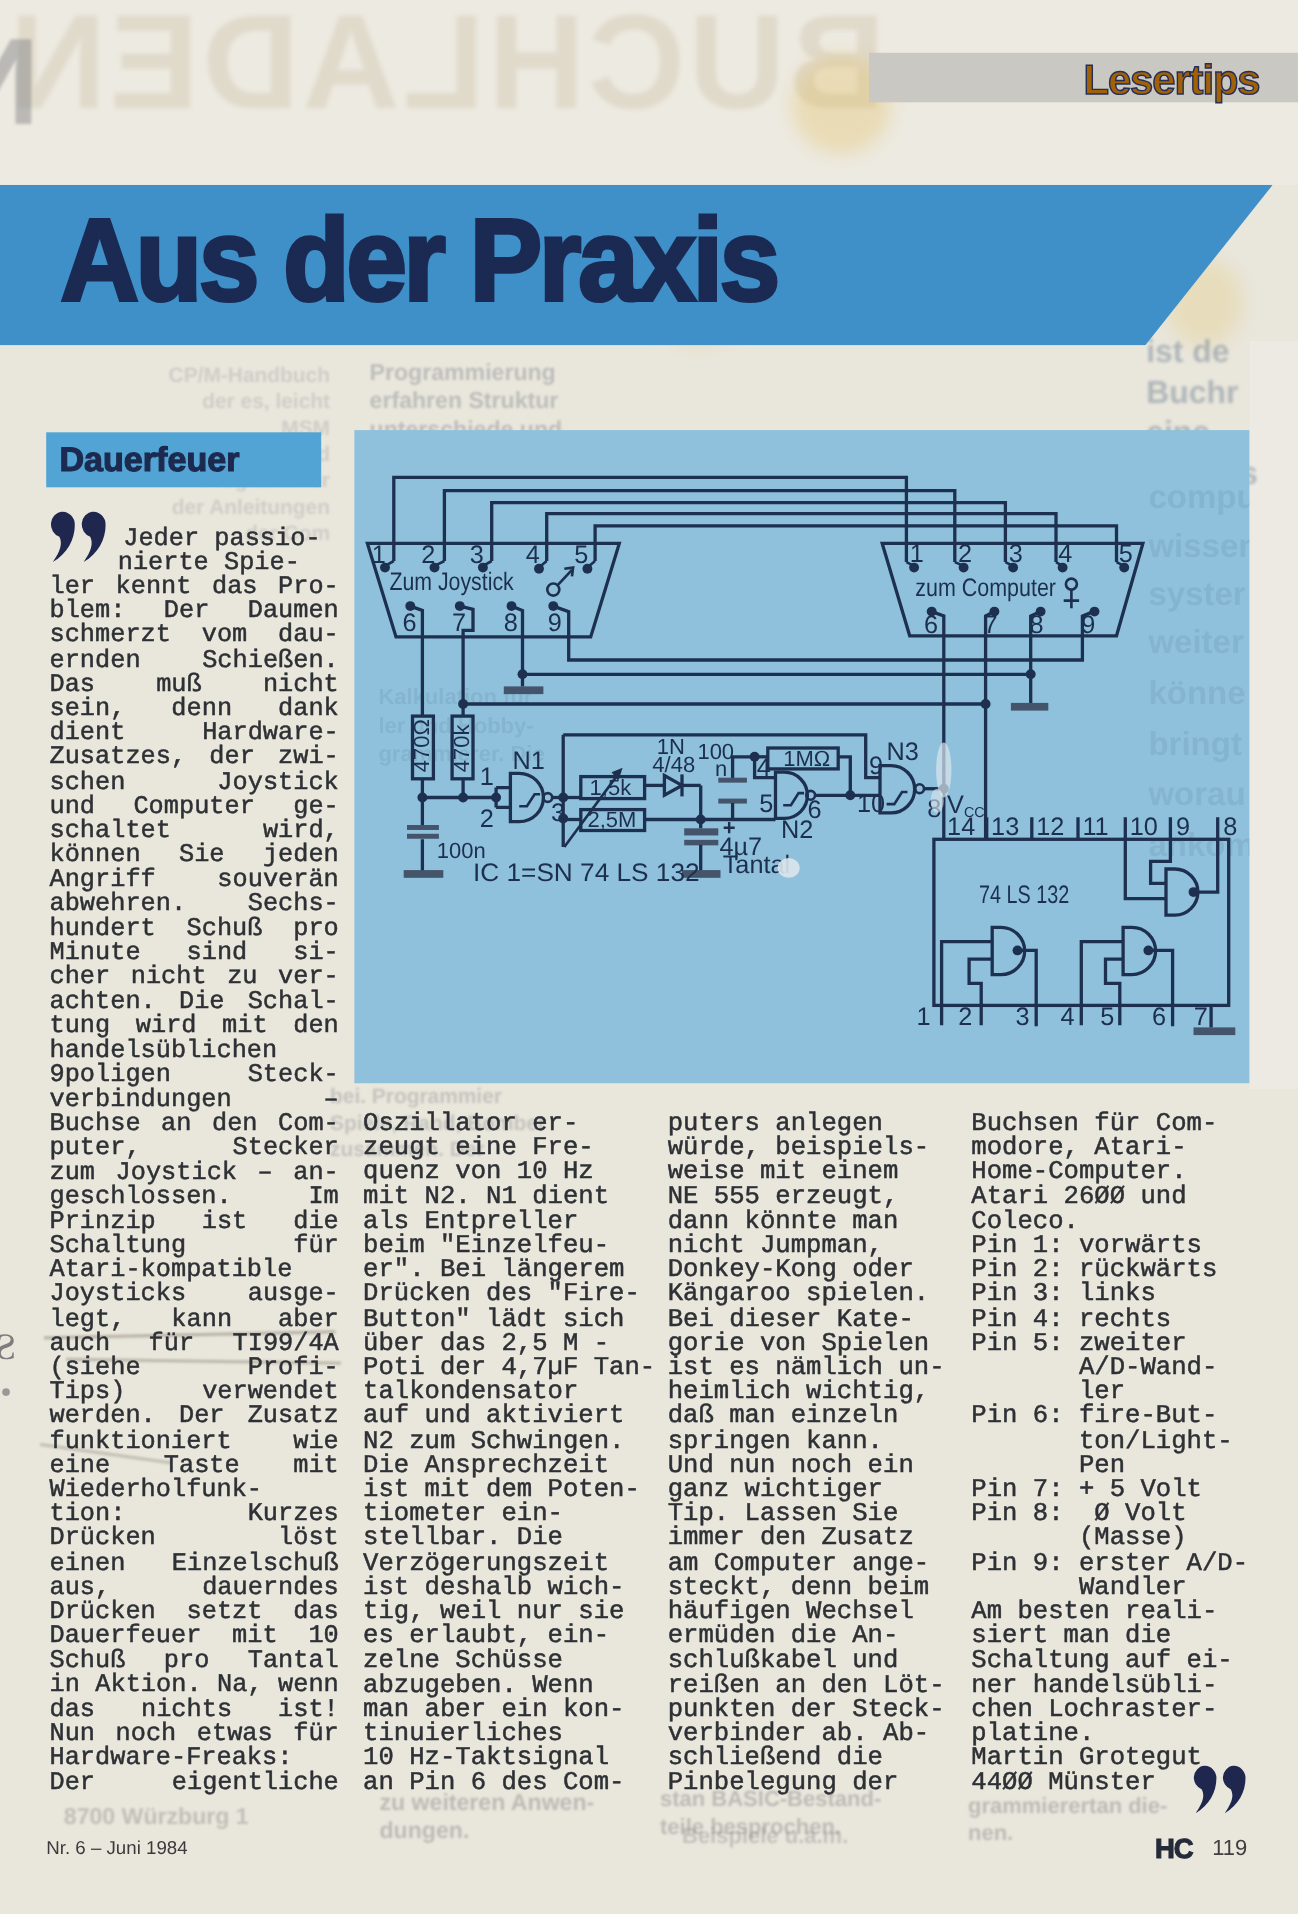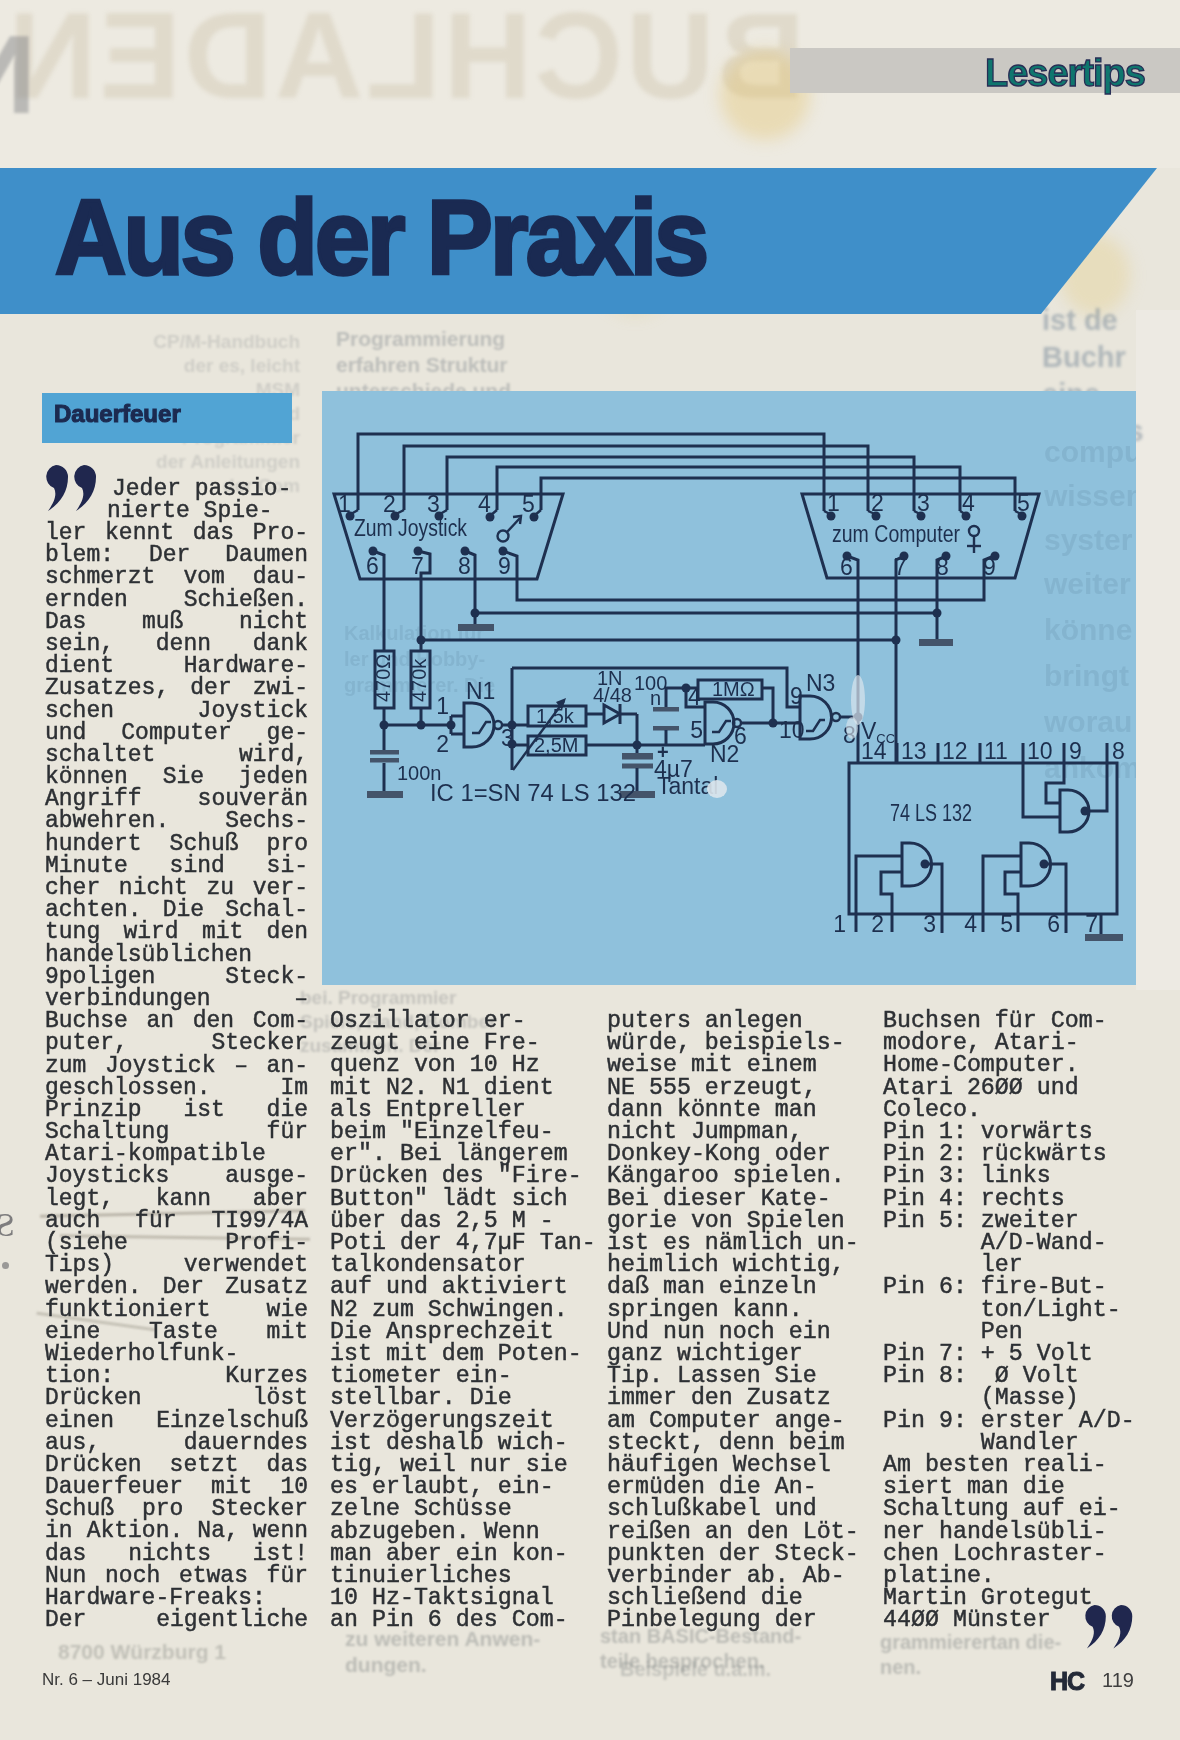--- a/index.html
+++ b/index.html
@@ -43,29 +43,29 @@
 
 <div class="abs" style="left:40px;top:1212px;width:265px;height:3px;background:rgba(130,122,108,0.45);transform:rotate(-1.2deg);filter:blur(1px);"></div>
 <div class="abs" style="left:60px;top:1236px;width:250px;height:3px;background:rgba(130,122,108,0.40);transform:rotate(0.8deg);filter:blur(1px);"></div>
 <div class="abs" style="left:36px;top:1320px;width:120px;height:3px;background:rgba(130,122,108,0.35);transform:rotate(8deg);filter:blur(1px);"></div>
 
 <div class="abs" style="left:-4px;top:1206px;font-size:34px;color:rgba(80,80,85,0.7);font-family:'Liberation Serif',serif;">Ƨ</div>
 <div class="abs" style="left:2px;top:1262px;width:7px;height:7px;border-radius:50%;background:rgba(90,90,95,0.55);"></div>
 
 <div class="abs" style="left:790px;top:48px;width:390px;height:45px;background:#cac8c3;"></div>
 
-<div class="abs" style="left:985px;top:52px;width:160px;font-size:38px;font-weight:bold;color:#0f766e;letter-spacing:-1px;-webkit-text-stroke:1.3px #272e55;">Lesertips</div>
+<div class="abs" style="left:985px;top:52px;width:160px;font-size:38px;font-weight:bold;color:#a16207;letter-spacing:-1px;text-align:right;-webkit-text-stroke:1.3px #272e55;">Lesertips</div>
 
 <div class="abs" style="left:0;top:168px;width:1180px;height:146px;background:#3f8fc9;clip-path:polygon(0 0,1157px 0,1041px 146px,0 146px);"></div>
 
 <div class="abs" style="left:55px;top:177px;font-size:106px;font-weight:bold;color:#1a2a52;letter-spacing:-3px;transform:scaleX(0.93);transform-origin:left top;-webkit-text-stroke:3.5px #1a2a52;">Aus der Praxis</div>
 
 <div class="abs" style="left:42px;top:393px;width:250px;height:50px;background:#51a4d4;"></div>
 
-<div class="abs" style="left:54px;top:400px;font-size:24px;font-weight:bold;color:#1c2a50;-webkit-text-stroke:1.1px #1c2a50;">Dauerfeuer</div>
+<div class="abs" style="left:54px;top:400px;font-size:31px;font-weight:bold;color:#1c2a50;-webkit-text-stroke:1.1px #1c2a50;">Dauerfeuer</div>
 
 <svg class="abs" style="left:44px;top:465px;" width="60" height="54" viewBox="0 0 60 54">
   <path fill="#20274e" d="M12,0 a12,12 0 0 1 12,12 c0,14 -7,26 -20,34 c7,-10 9,-17 6,-23 a12,12 0 0 1 2,-23 z"></path>
   <path fill="#20274e" d="M40,0 a12,12 0 0 1 12,12 c0,14 -7,26 -20,34 c7,-10 9,-17 6,-23 a12,12 0 0 1 2,-23 z"></path>
 </svg>
 
 <svg class="abs" style="left:1083px;top:1605px;" width="57" height="51" viewBox="0 0 60 54">
   <path fill="#20274e" d="M12,0 a12,12 0 0 1 12,12 c0,14 -7,26 -20,34 c7,-10 9,-17 6,-23 a12,12 0 0 1 2,-23 z"></path>
   <path fill="#20274e" d="M40,0 a12,12 0 0 1 12,12 c0,14 -7,26 -20,34 c7,-10 9,-17 6,-23 a12,12 0 0 1 2,-23 z"></path>
 </svg>
@@ -111,21 +111,21 @@
 <div>werden. Der Zusatz</div>
 <div>funktioniert wie</div>
 <div>eine Taste mit</div>
 <div>Wiederholfunk-</div>
 <div>tion: Kurzes</div>
 <div>Drücken löst</div>
 <div>einen Einzelschuß</div>
 <div>aus, dauerndes</div>
 <div>Drücken setzt das</div>
 <div>Dauerfeuer mit 10</div>
-<div>Schuß pro Stecker</div>
+<div>Schuß pro Tantal</div>
 <div>in Aktion. Na, wenn</div>
 <div>das nichts ist!</div>
 <div>Nun noch etwas für</div>
 <div>Hardware-Freaks:</div>
 <div>Der eigentliche</div>
 </div>
 
 <div class="abs mono" style="left:330px;top:1010px;">Oszillator er-
 zeugt eine Fre-
 quenz von 10 Hz

